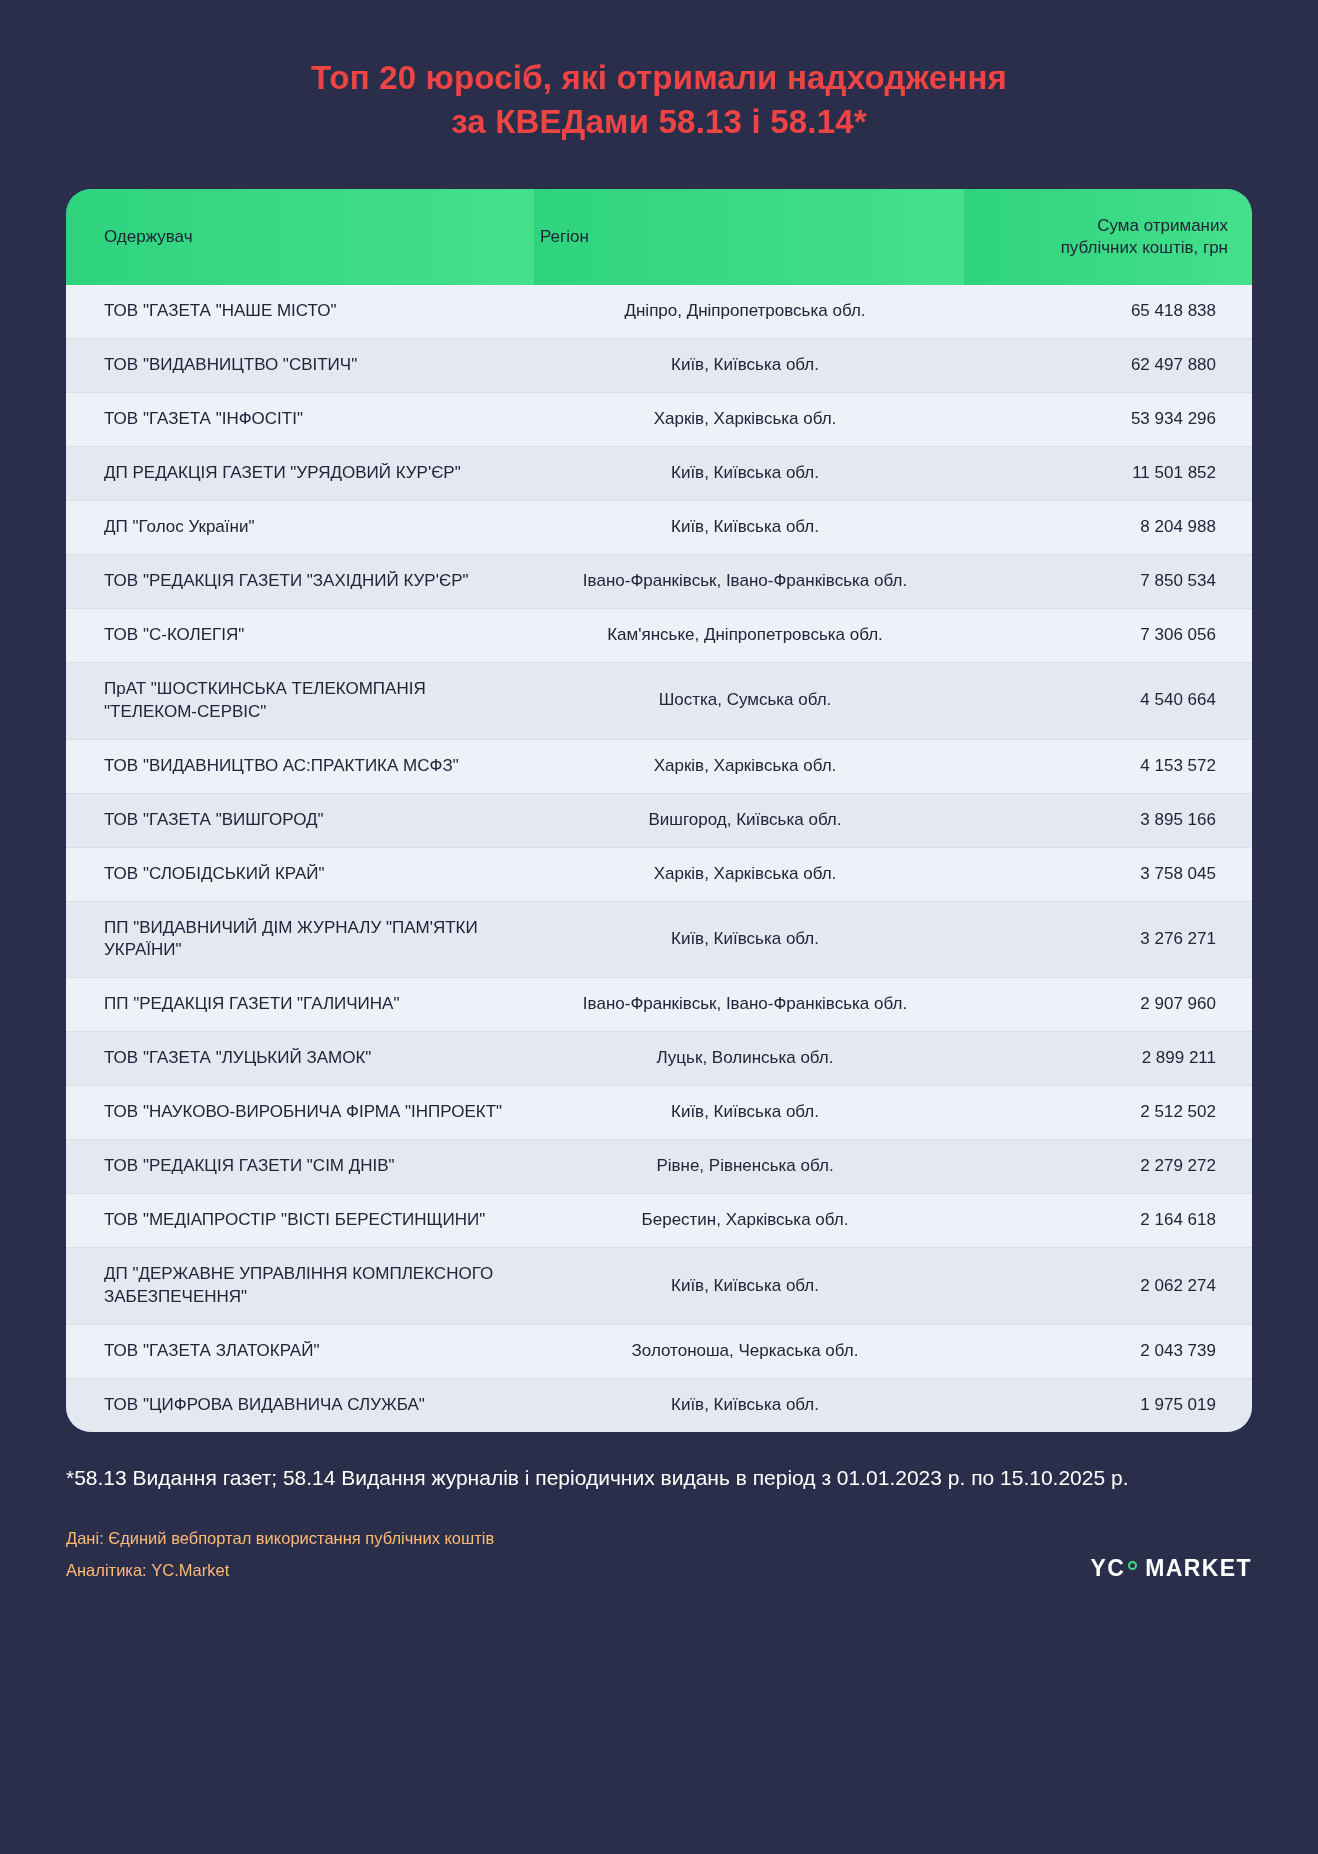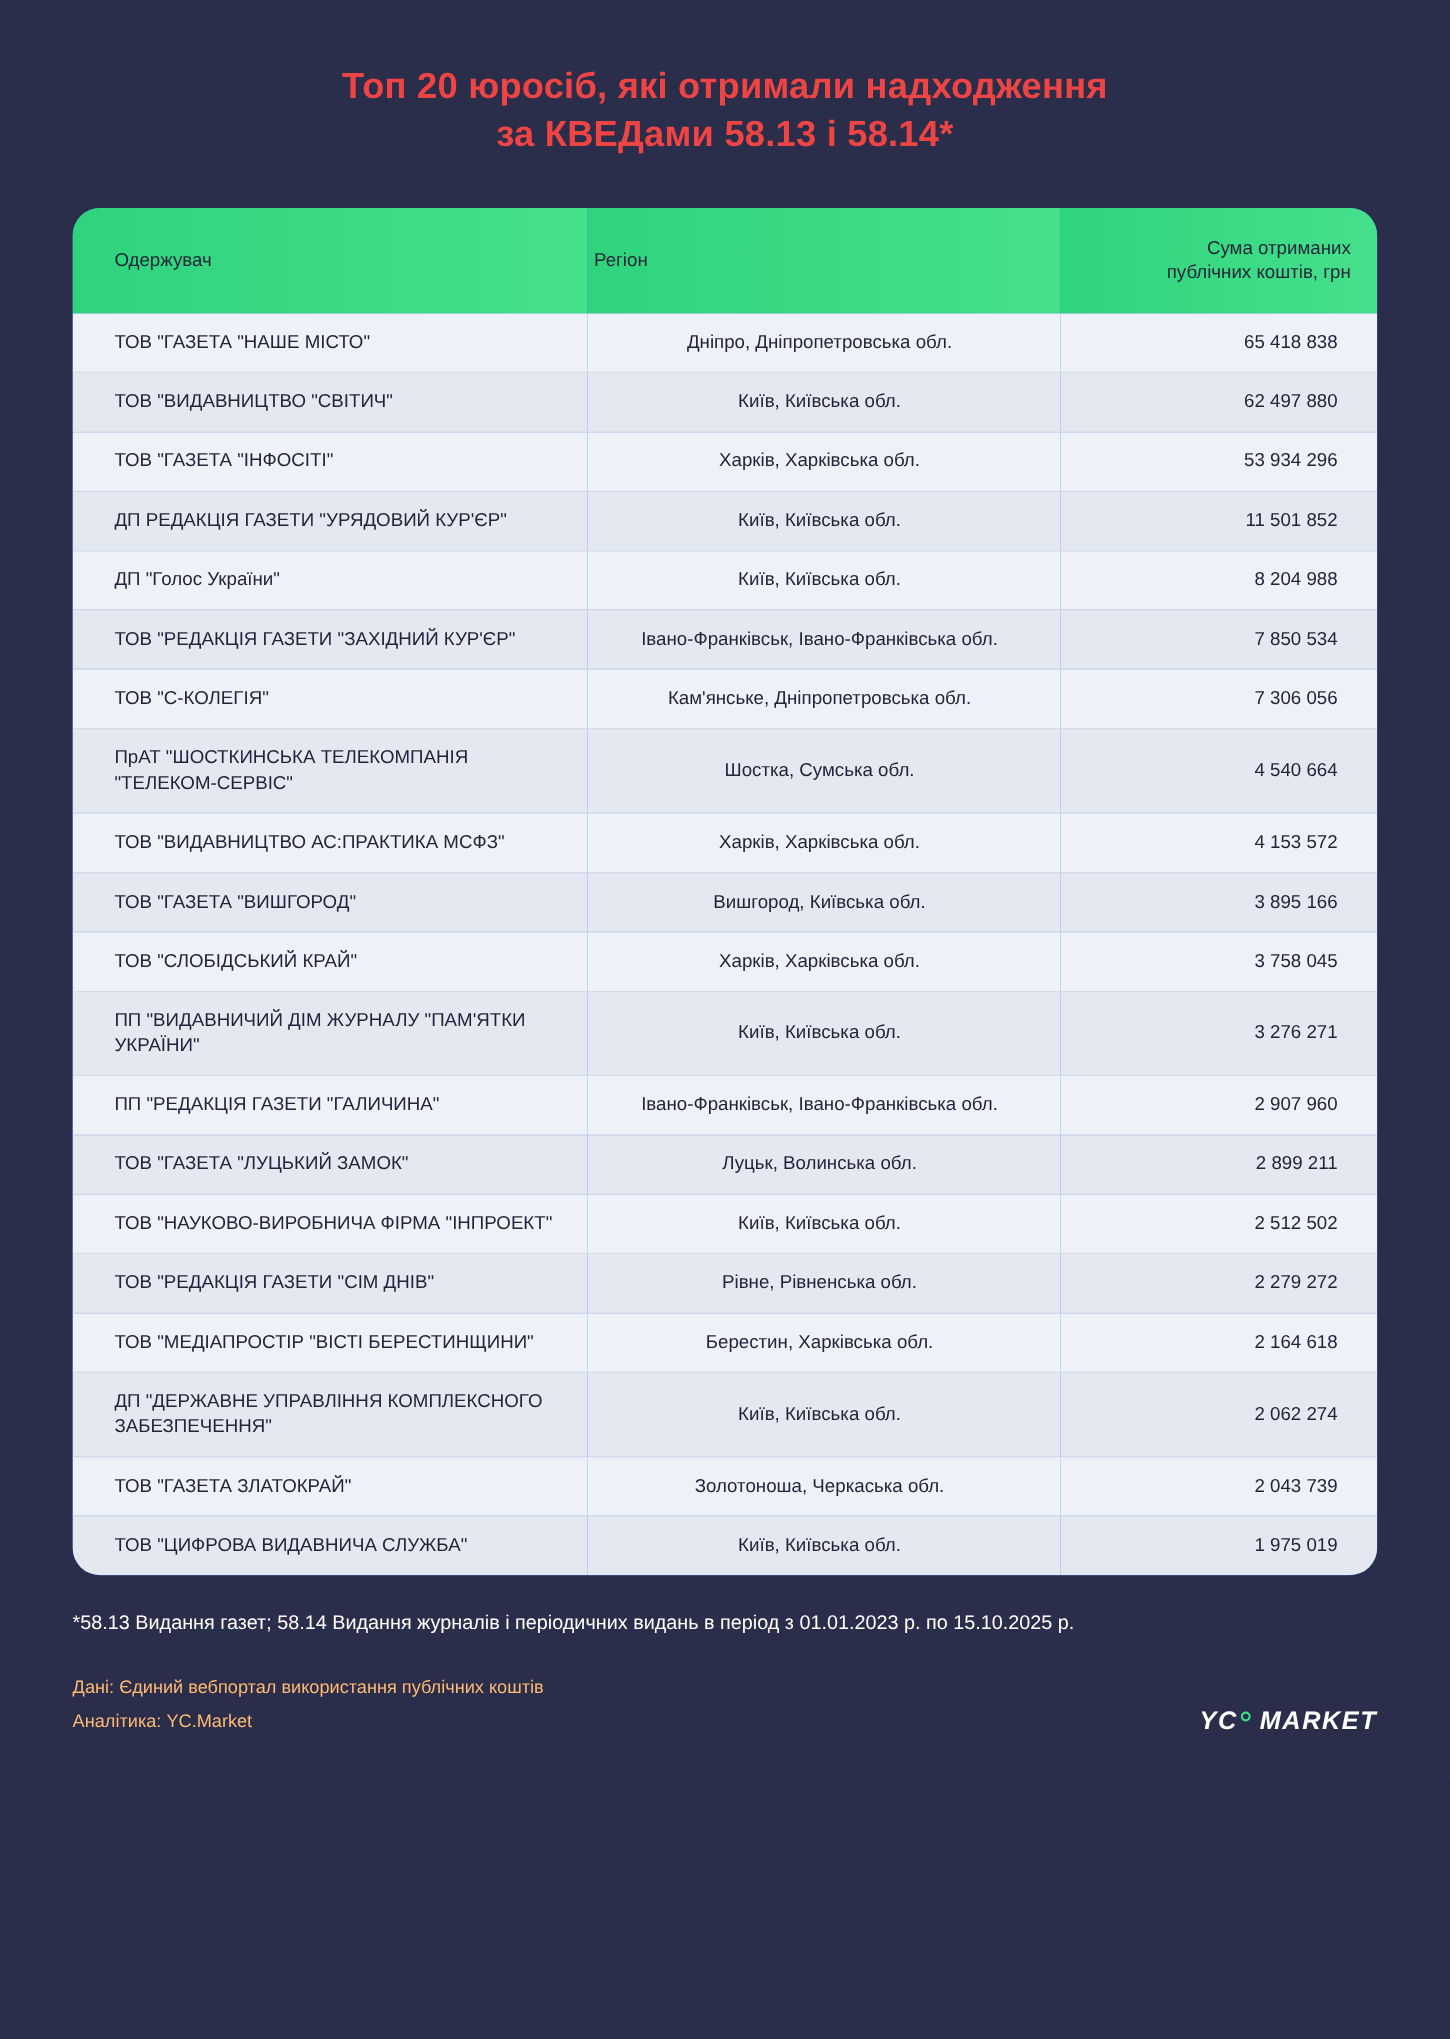--- a/index.html
+++ b/index.html
@@ -76,42 +76,41 @@
   td.c-name { padding-left: 38px; padding-right: 14px; }
   td.c-region { padding-left: 6px; padding-right: 14px; text-align: center; }
   td.c-sum {
     text-align: right;
     padding-right: 36px;
     white-space: nowrap;
   }
 
   .footnote {
     margin-top: 30px;
-    font-size: 18px;
+    font-size: 21px;
     color: #ffffff;
     line-height: 1.5;
   }
   .sources {
     margin-top: 30px;
     display: flex;
     align-items: flex-end;
     justify-content: space-between;
   }
   .sources .lines { font-size: 16.5px; line-height: 1.9; color: #fdba74; }
   .logo {
     font-size: 23px;
     font-weight: bold;
     letter-spacing: 1.4px;
     color: #ffffff;
     display: flex;
     align-items: center;
     gap: 2px;
     white-space: nowrap;
     padding-bottom: 4px;
-    font-style: italic;
   }
   .logo .dot {
     display: inline-block;
     width: 9px; height: 9px;
     border: 2px solid #3ddc84;
     border-radius: 50%;
     margin: 0 6px 7px 1px;
   }
 </style>
 </head>

